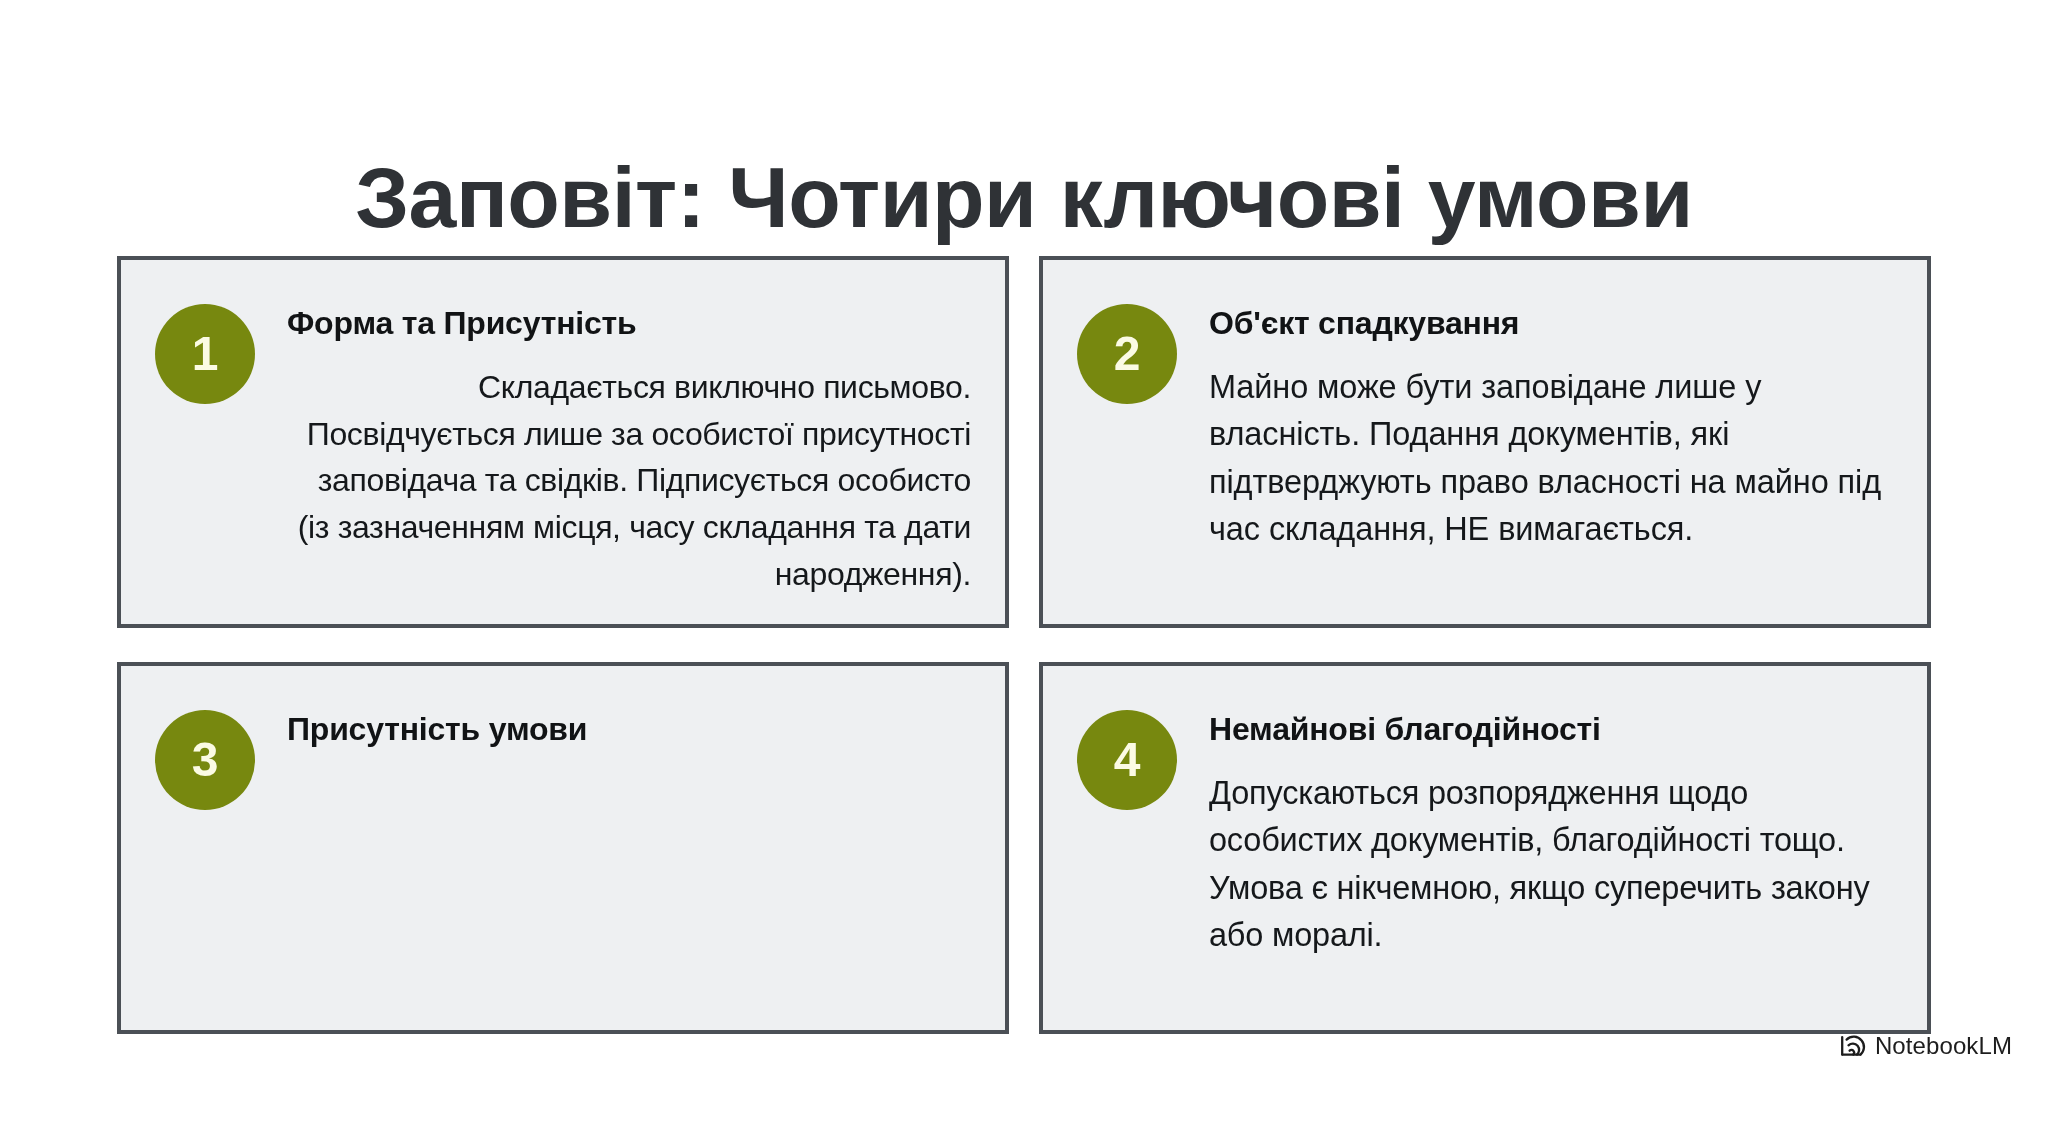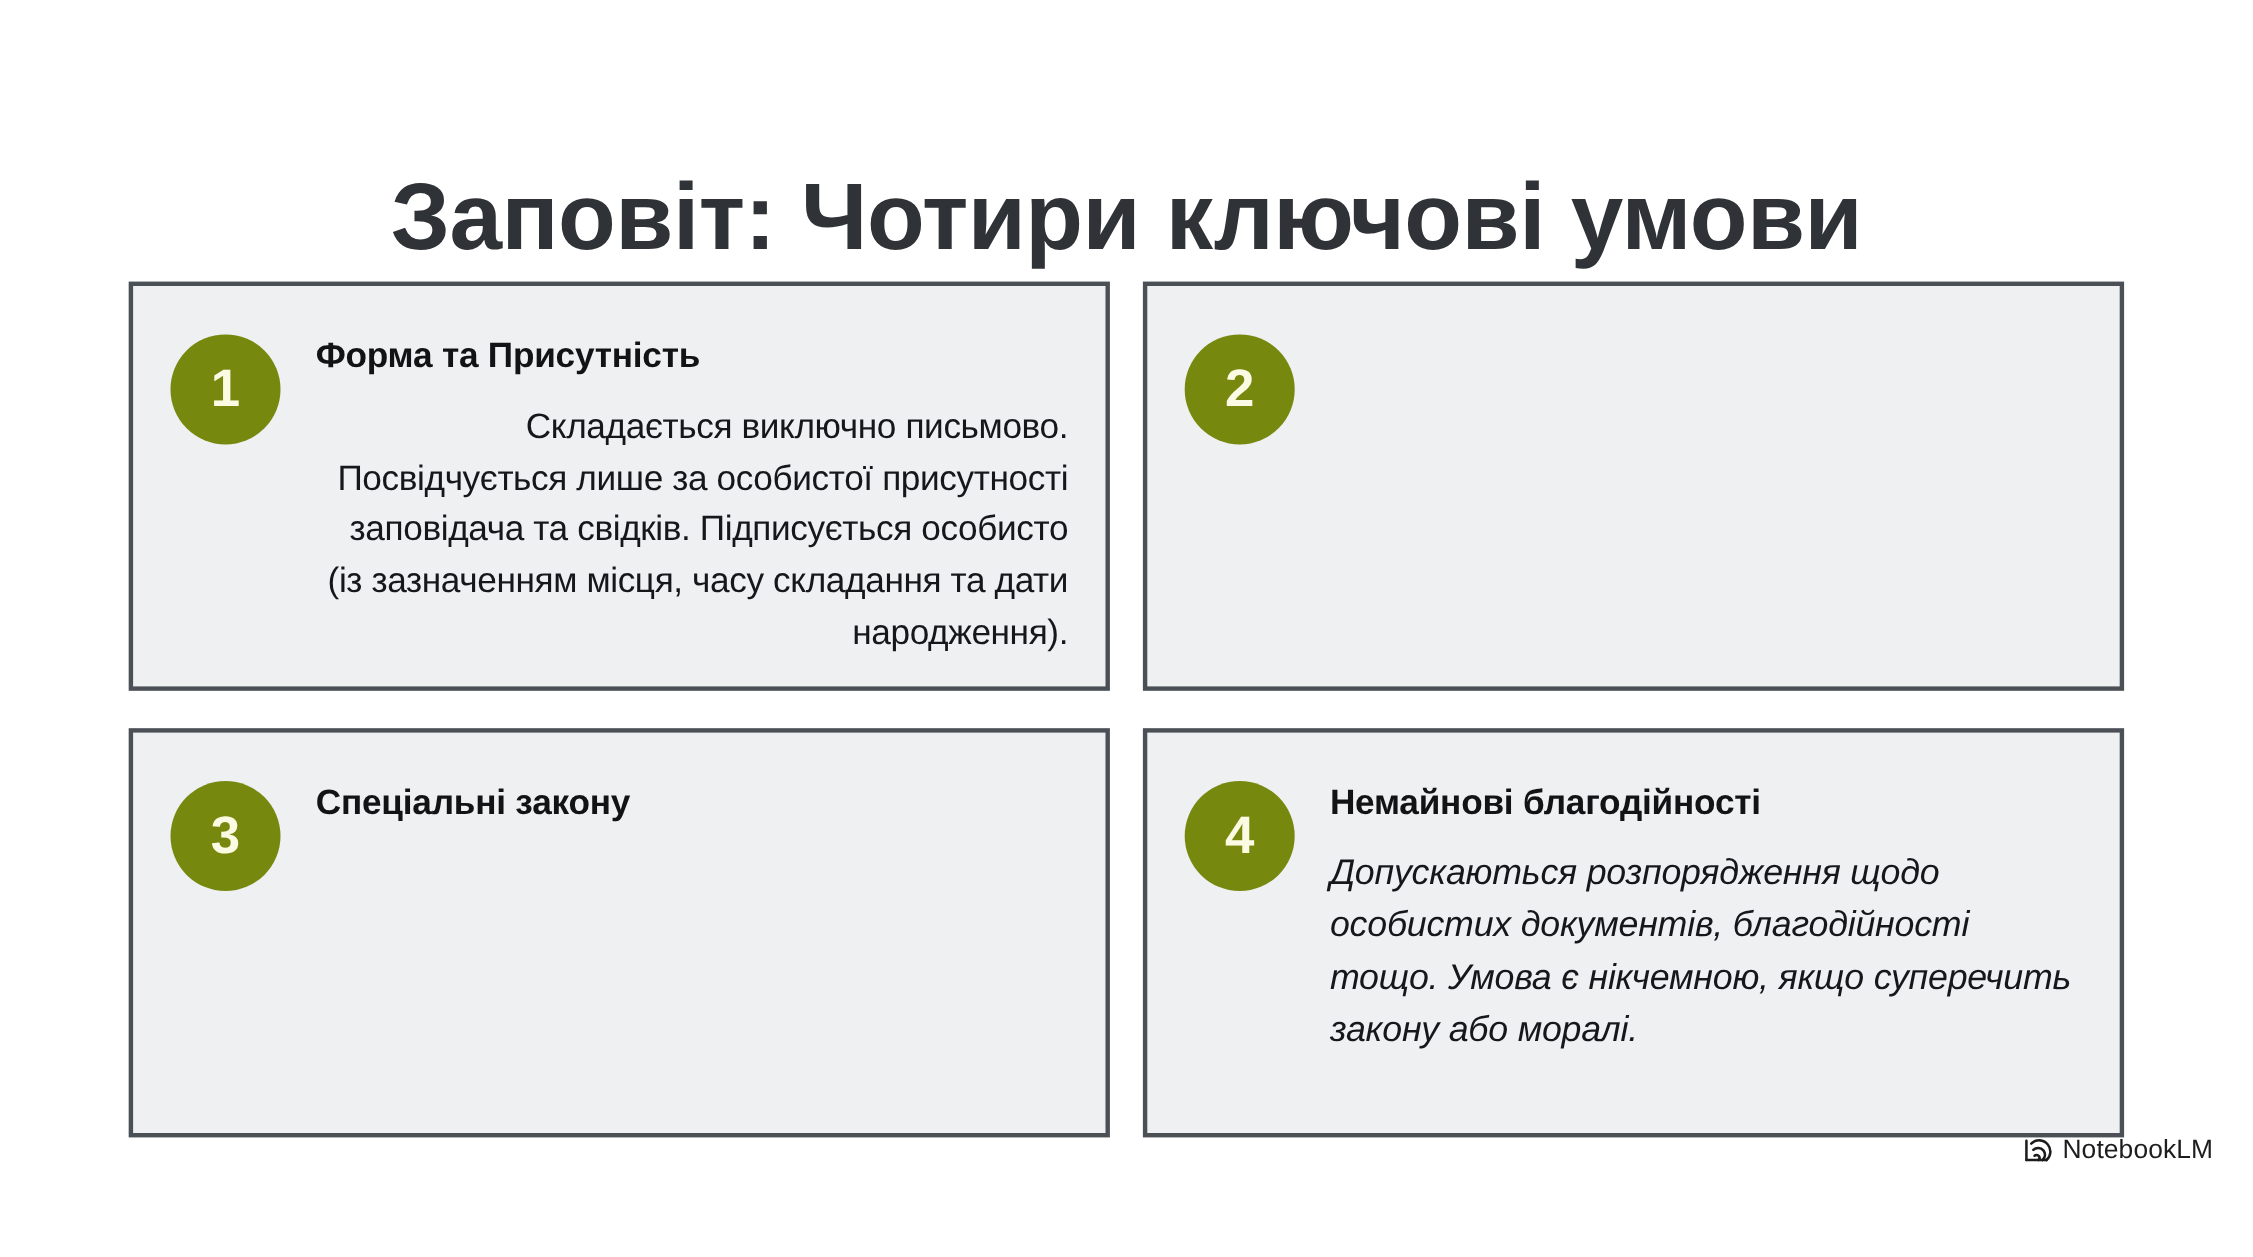--- a/index.html
+++ b/index.html
@@ -103,21 +103,21 @@
     color: #15181b;
     line-height: 1.46;
     margin: 0;
     letter-spacing: -0.1px;
   }
 
   
   .card--1 .card-body { font-size: 32px; letter-spacing: -0.35px; text-align: right; }
   .card--2 .card-body { font-size: 32.5px; }
   .card--3 .card-body { font-size: 32.5px; letter-spacing: -0.2px; }
-  .card--4 .card-body { font-size: 32.5px; letter-spacing: -0.2px; font-style: italic; }
+  .card--4 .card-body { font-size: 32.5px; letter-spacing: -0.2px; }
 
   
   .watermark {
     position: absolute;
     right: 36px;
     bottom: 22px;
     display: flex;
     align-items: center;
     gap: 9px;
     color: #1d1d1d;
@@ -139,26 +139,30 @@
     <div class="card card--1">
       <div class="badge">1</div>
       <div class="card-text">
         <h2 class="card-heading">Форма та Присутність</h2>
         <p class="card-body">Складається виключно письмово. Посвідчується лише за особистої присутності заповідача та свідків. Підписується особисто (із зазначенням місця, часу складання та дати народження).</p>
       </div>
     </div>
 
     <div class="card card--2">
       <div class="badge">2</div>
+      <div class="card-text">
+        <h2 class="card-heading">Об'єкт спадкування</h2>
+        <p class="card-body">Майно може бути заповідане лише у власність. Подання документів, які підтверджують право власності на майно під час складання, НЕ вимагається.</p>
+      </div>
     </div>
 
     <div class="card card--3">
       <div class="badge">3</div>
       <div class="card-text">
-        <h2 class="card-heading">Спеціальні закону</h2>
+        <h2 class="card-heading">Присутність умови</h2>
       </div>
     </div>
 
     <div class="card card--4">
       <div class="badge">4</div>
       <div class="card-text">
         <h2 class="card-heading">Немайнові благодійності</h2>
         <p class="card-body">Допускаються розпорядження щодо особистих документів, благодійності тощо. Умова є нікчемною, якщо суперечить закону або моралі.</p>
       </div>
     </div>

